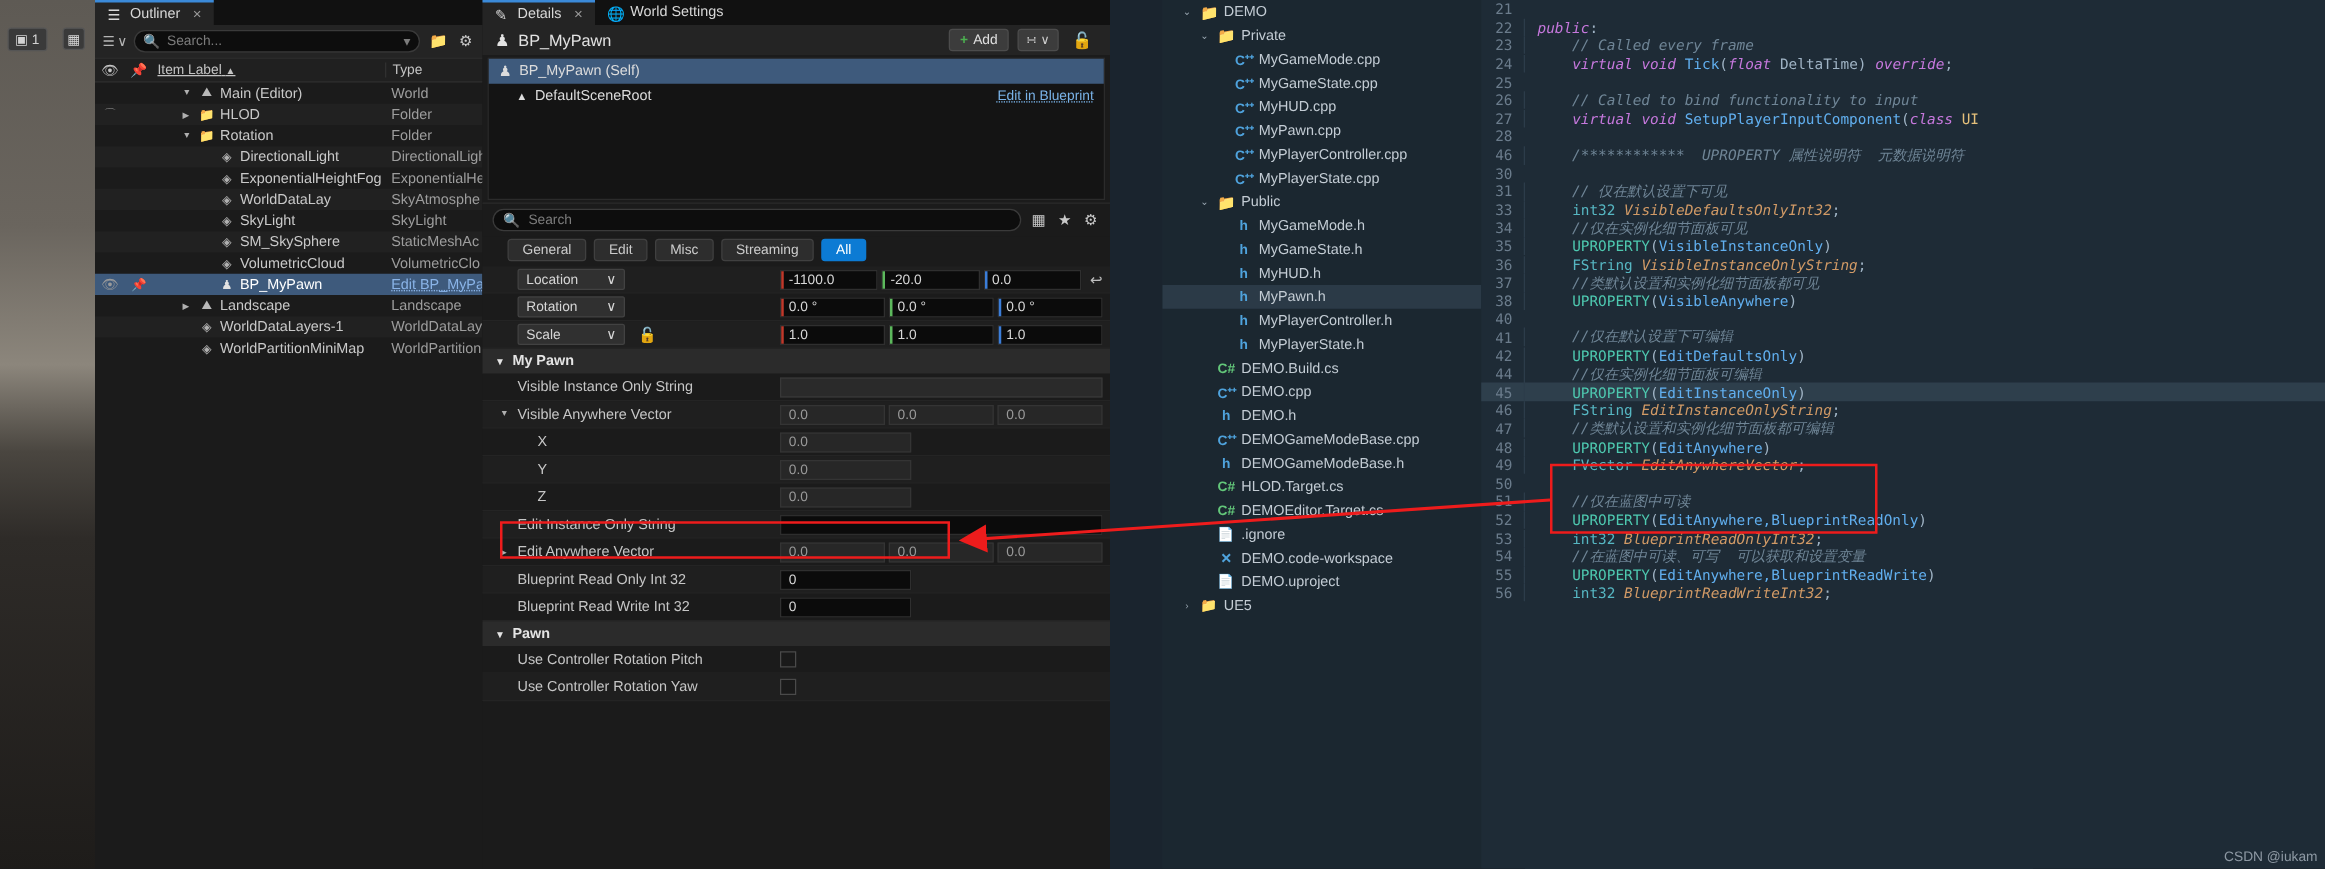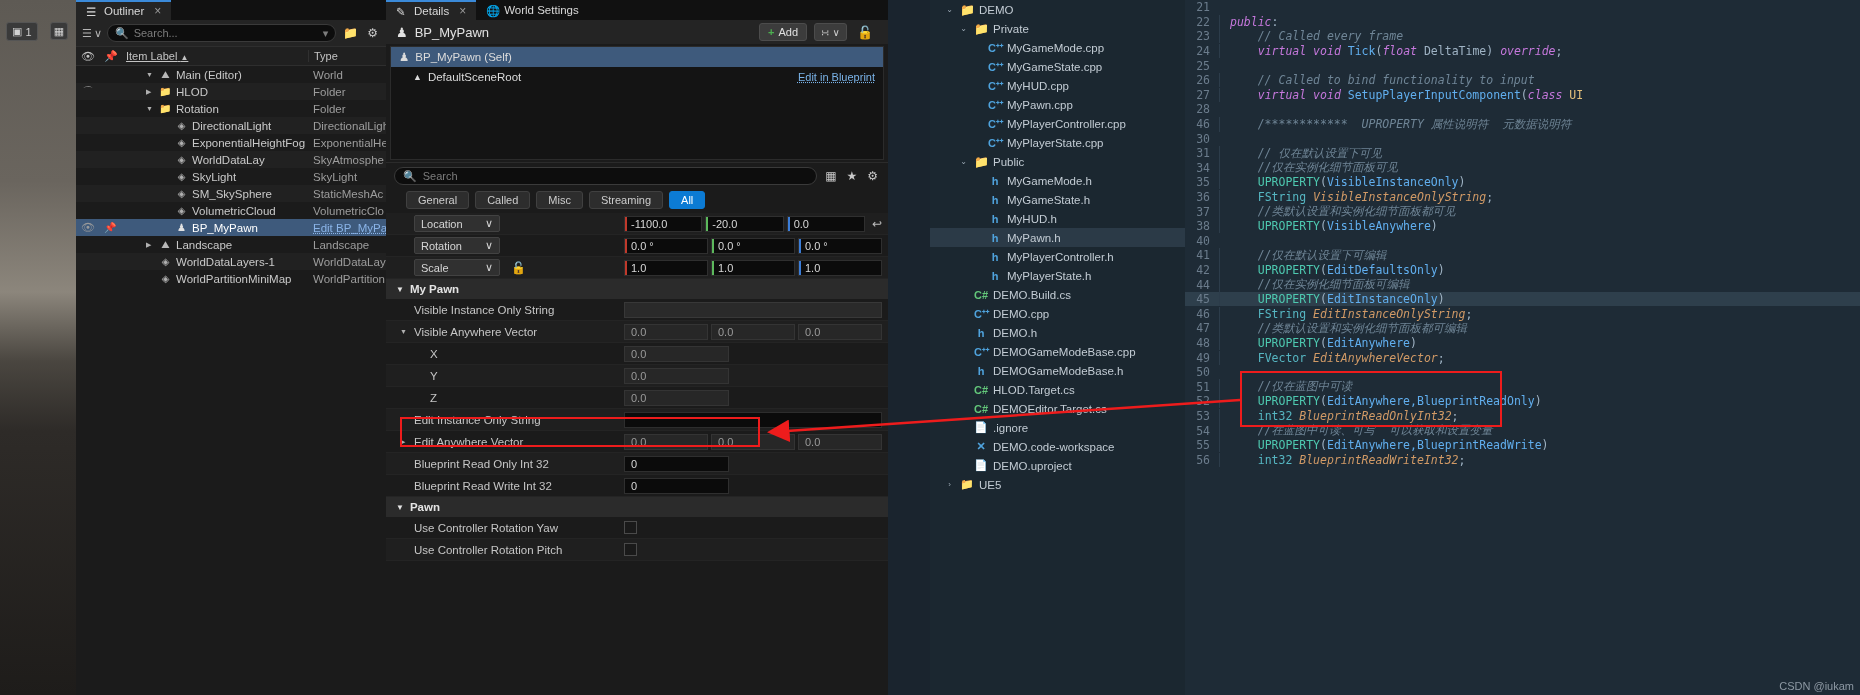--- a/index.html
+++ b/index.html
@@ -464,21 +464,21 @@
         <span>🔍</span>
         <span>Search</span>
       </div>
       <span class="tb-ico">▦</span>
       <span class="tb-ico">★</span>
       <span class="tb-ico">⚙</span>
     </div>
 
     <div class="dt-filters" id="details-filters">
         <div class="fbtn">General</div>
-        <div class="fbtn">Called</div>
+        <div class="fbtn">Edit</div>
         <div class="fbtn">Misc</div>
         <div class="fbtn">Streaming</div>
         <div class="fbtn active">All</div>
       </div>
 
     <div id="transform-rows">
         <div class="prop-row">
           <div class="pr-name">
             <div class="dropsel">
               <span>Location</span>
@@ -615,31 +615,31 @@
             <div></div>
           </div>
         </div>
         <div class="sect-row">
           <span style="font-size: 8px;">▼</span>
           <span>Pawn</span>
         </div>
         <div class="prop-row">
           <div class="pr-name">
             <span class="caret"></span>
-            <span>Use Controller Rotation Yaw</span>
+            <span>Use Controller Rotation Pitch</span>
           </div>
           <div class="pr-vals">
             <div class="checkbox"></div>
             <div style="flex: 1 1 0%;"></div>
           </div>
         </div>
         <div class="prop-row">
           <div class="pr-name">
             <span class="caret"></span>
-            <span>Use Controller Rotation Pitch</span>
+            <span>Use Controller Rotation Yaw</span>
           </div>
           <div class="pr-vals">
             <div class="checkbox"></div>
             <div style="flex: 1 1 0%;"></div>
           </div>
         </div>
       </div>
   </div>
 
   <div class="vscode">
@@ -781,20 +781,21 @@
         <div class="code-line"><div class="gutter">22</div><div class="code-txt"><span class="kw">public</span><span class="pun">:</span></div></div>
         <div class="code-line"><div class="gutter">23</div><div class="code-txt"><span class="cmt">    // Called every frame</span></div></div>
         <div class="code-line"><div class="gutter">24</div><div class="code-txt"><span class="pun">    </span><span class="kw">virtual</span><span class="pun"> </span><span class="kw">void</span><span class="pun"> </span><span class="fn">Tick</span><span class="pun">(</span><span class="kw">float</span><span class="pun"> DeltaTime</span><span class="pun">) </span><span class="kw">override</span><span class="pun">;</span></div></div>
         <div class="code-line"><div class="gutter">25</div><div class="code-txt"></div></div>
         <div class="code-line"><div class="gutter">26</div><div class="code-txt"><span class="cmt">    // Called to bind functionality to input</span></div></div>
         <div class="code-line"><div class="gutter">27</div><div class="code-txt"><span class="pun">    </span><span class="kw">virtual</span><span class="pun"> </span><span class="kw">void</span><span class="pun"> </span><span class="fn">SetupPlayerInputComponent</span><span class="pun">(</span><span class="kw">class</span><span class="pun"> </span><span class="typ">UI</span></div></div>
         <div class="code-line"><div class="gutter">28</div><div class="code-txt"></div></div>
         <div class="code-line"><div class="gutter">46</div><div class="code-txt"><span class="cmt">    /************  UPROPERTY 属性说明符  元数据说明符</span></div></div>
         <div class="code-line"><div class="gutter">30</div><div class="code-txt"></div></div>
         <div class="code-line"><div class="gutter">31</div><div class="code-txt"><span class="cmt">    // 仅在默认设置下可见</span></div></div>
+        <div class="code-line"><div class="gutter">33</div><div class="code-txt"><span class="pun">    </span><span class="kw2">int32</span><span class="pun"> </span><span class="var">VisibleDefaultsOnlyInt32</span><span class="pun">;</span></div></div>
         <div class="code-line"><div class="gutter">34</div><div class="code-txt"><span class="cmt">    //仅在实例化细节面板可见</span></div></div>
         <div class="code-line"><div class="gutter">35</div><div class="code-txt"><span class="pun">    </span><span class="mac">UPROPERTY</span><span class="pun">(</span><span class="fn">VisibleInstanceOnly</span><span class="pun">)</span></div></div>
         <div class="code-line"><div class="gutter">36</div><div class="code-txt"><span class="pun">    </span><span class="kw2">FString</span><span class="pun"> </span><span class="var">VisibleInstanceOnlyString</span><span class="pun">;</span></div></div>
         <div class="code-line"><div class="gutter">37</div><div class="code-txt"><span class="cmt">    //类默认设置和实例化细节面板都可见</span></div></div>
         <div class="code-line"><div class="gutter">38</div><div class="code-txt"><span class="pun">    </span><span class="mac">UPROPERTY</span><span class="pun">(</span><span class="fn">VisibleAnywhere</span><span class="pun">)</span></div></div>
         <div class="code-line"><div class="gutter">40</div><div class="code-txt"></div></div>
         <div class="code-line"><div class="gutter">41</div><div class="code-txt"><span class="cmt">    //仅在默认设置下可编辑</span></div></div>
         <div class="code-line"><div class="gutter">42</div><div class="code-txt"><span class="pun">    </span><span class="mac">UPROPERTY</span><span class="pun">(</span><span class="fn">EditDefaultsOnly</span><span class="pun">)</span></div></div>
         <div class="code-line"><div class="gutter">44</div><div class="code-txt"><span class="cmt">    //仅在实例化细节面板可编辑</span></div></div>
         <div class="code-line hl-line"><div class="gutter">45</div><div class="code-txt"><span class="pun">    </span><span class="mac">UPROPERTY</span><span class="pun">(</span><span class="fn">EditInstanceOnly</span><span class="pun">)</span></div></div>

